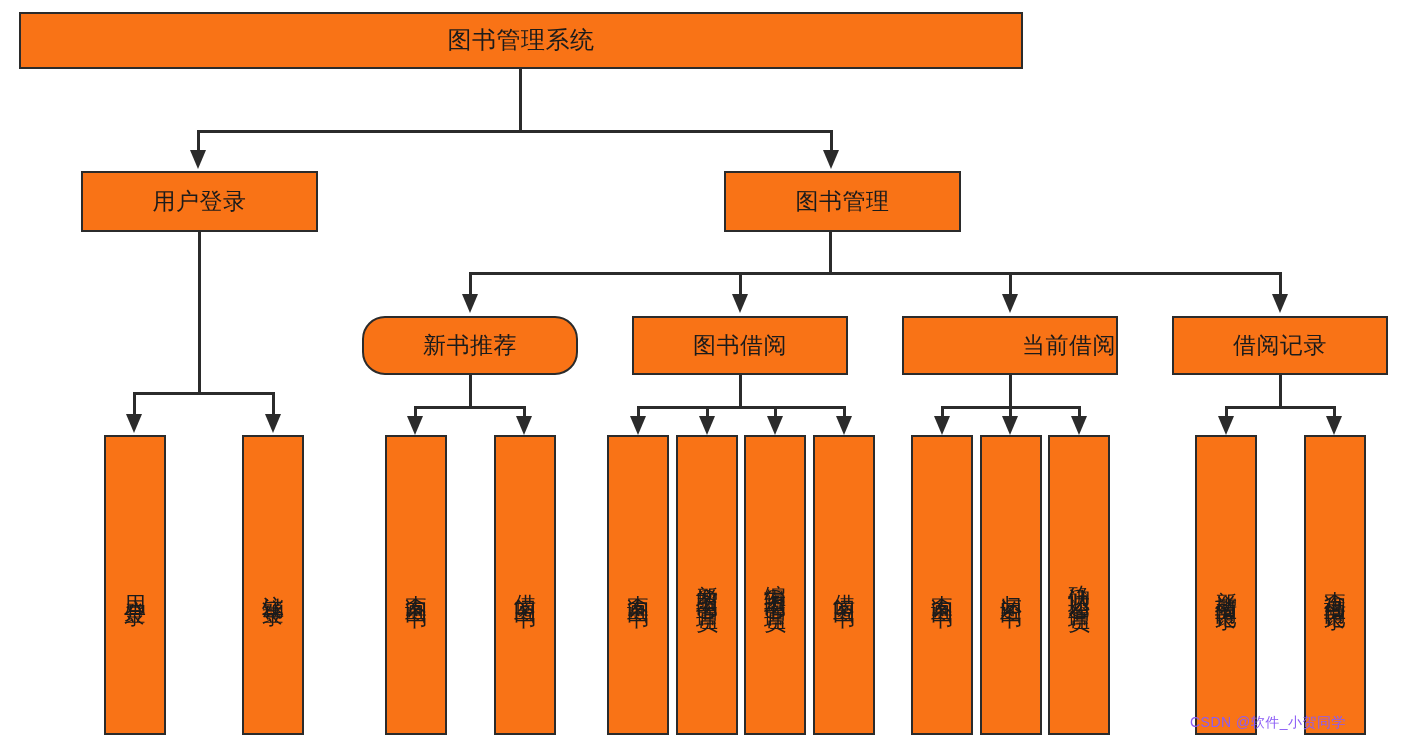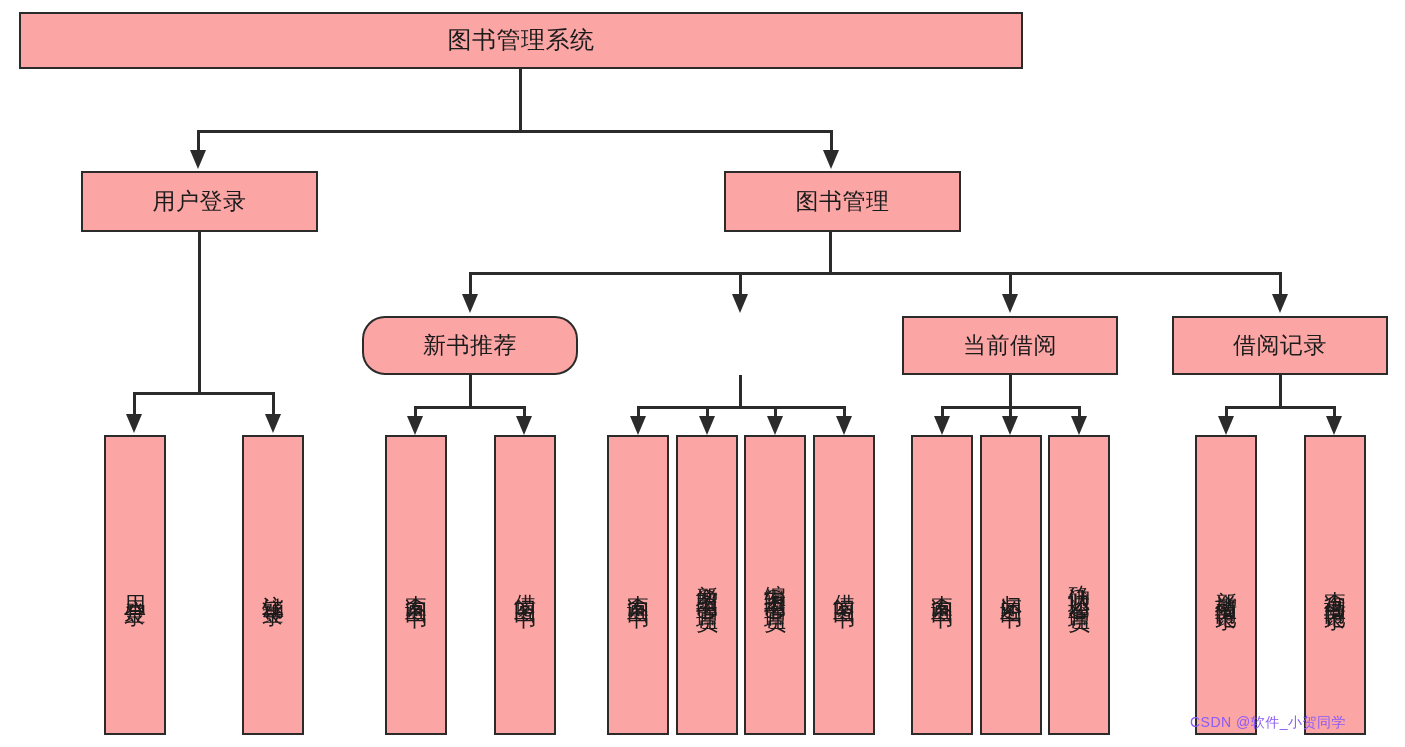--- a/index.html
+++ b/index.html
@@ -14,21 +14,21 @@
     position: relative;
     width: 1405px;
     height: 747px;
     background: #ffffff;
     overflow: hidden;
   }
   .node {
     position: absolute;
     box-sizing: border-box;
     border: 2.5px solid #2b2b2b;
-    background: #fca5a5;
+    background: #f97316;
     display: flex;
     align-items: center;
     justify-content: center;
     color: #1b1b1b;
   }
   .node-label {
     display: block;
     text-align: center;
     letter-spacing: 0.5px;
   }
@@ -125,21 +125,24 @@
   <div class="seg-v" style="left:739px; top:272px; width:2.5px; height:23px;"></div>
   <div class="arrow" style="left:732px; top:294px;"></div>
   <div class="seg-v" style="left:1009px; top:272px; width:2.5px; height:23px;"></div>
   <div class="arrow" style="left:1002px; top:294px;"></div>
   <div class="seg-v" style="left:1279px; top:272px; width:2.5px; height:23px;"></div>
   <div class="arrow" style="left:1272px; top:294px;"></div>
 
   <div class="node horizontal" style="left:362px; top:316px; width:216px; height:59px;border-radius:23px;">
     <span class="node-label">新书推荐</span>
   </div>
-  <div class="node horizontal" style="left:902px; top:316px; width:216px; height:59px;">
+  <div class="node horizontal" style="left:632px; top:316px; width:216px; height:59px;">
+    <span class="node-label">图书借阅</span>
+  </div>
+  <div class="node horizontal" style="left:902px; top:316px; width:216px; height:59px;justify-content:flex-end;">
     <span class="node-label">当前借阅</span>
   </div>
   <div class="node horizontal" style="left:1172px; top:316px; width:216px; height:59px;">
     <span class="node-label">借阅记录</span>
   </div>
 
   <div class="seg-v" style="left:469px; top:375px; width:2.5px; height:33px;"></div>
   <div class="seg-h" style="left:414px; top:406px; width:112px; height:2.5px;"></div>
   <div class="seg-v" style="left:414px; top:406px; width:2.5px; height:12px;"></div>
   <div class="arrow" style="left:407px; top:416px;"></div>

